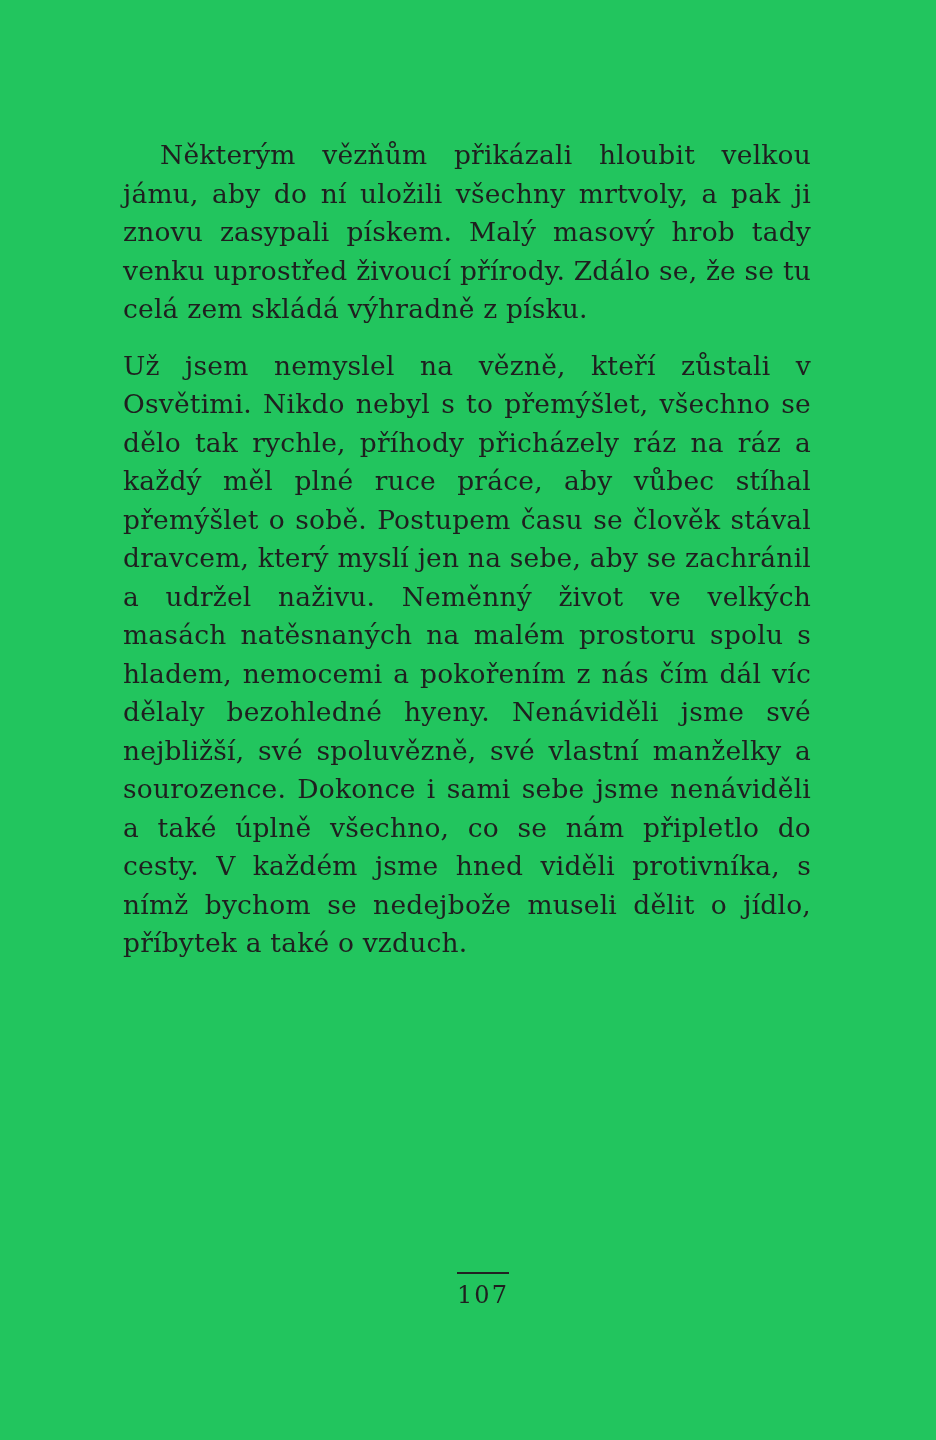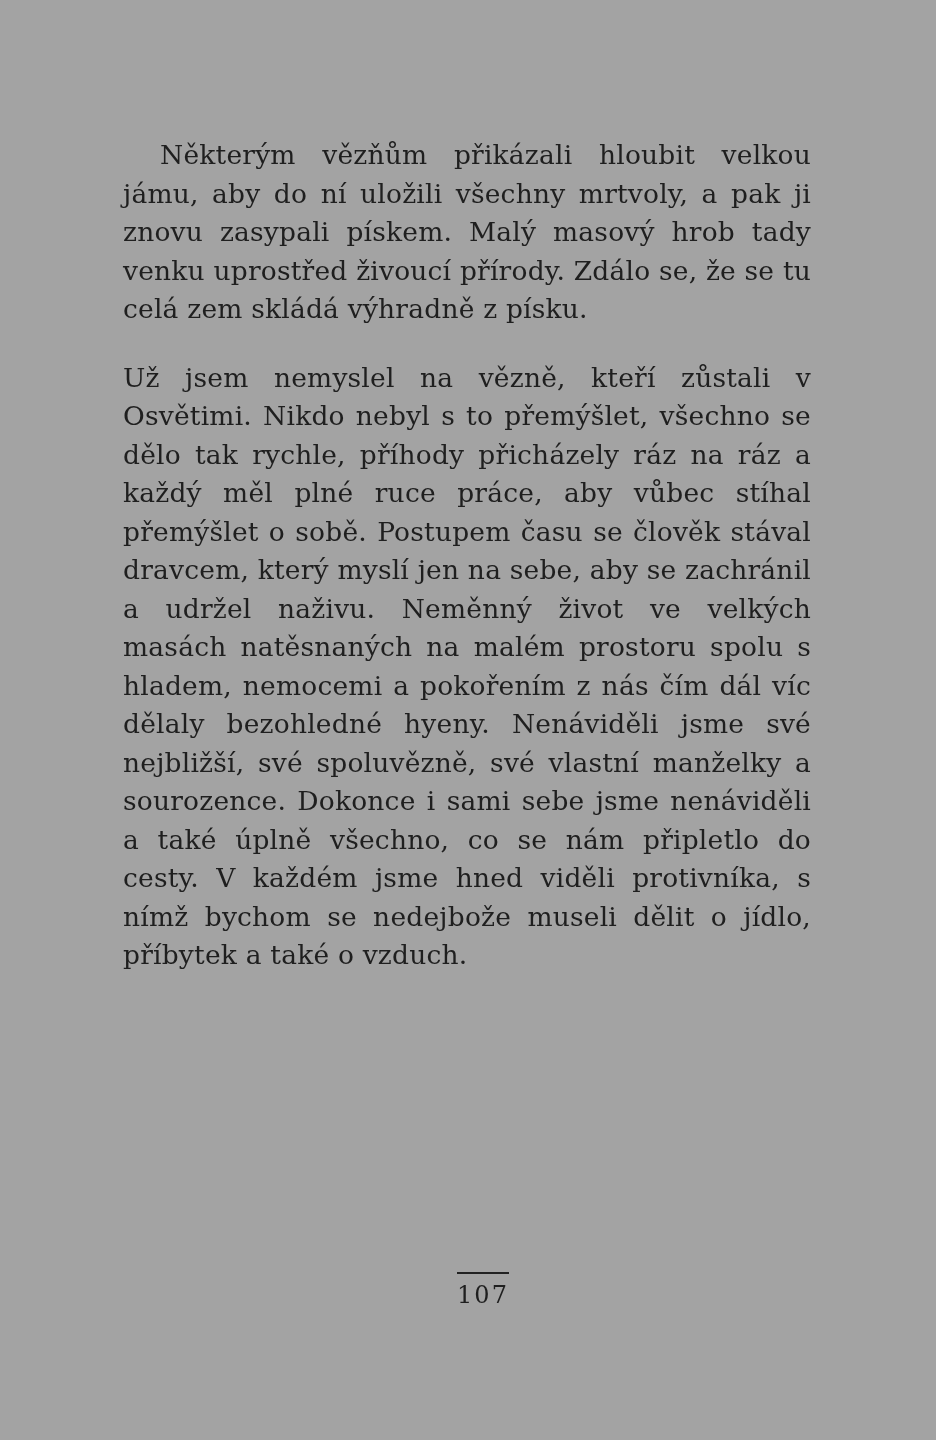--- a/index.html
+++ b/index.html
@@ -9,21 +9,21 @@
   }
   body {
     width: 936px;
     height: 1440px;
     overflow: hidden;
   }
   .page {
     position: relative;
     width: 936px;
     height: 1440px;
-    background: #a3a3a3;
+    background: #22c55e;
     color: #1f1f1f;
     font-family: "DejaVu Serif", "Liberation Serif", serif;
   }
   .text-block {
     position: absolute;
     left: 123px;
     top: 136px;
     width: 688px;
     font-size: 26.5px;
     line-height: 38.5px;
@@ -31,21 +31,21 @@
     letter-spacing: 0.2px;
   }
   .para {
     margin: 0;
     padding: 0;
   }
   .para.indent {
     text-indent: 37px;
   }
   .para.section-start {
-    margin-top: 30px;
+    margin-top: 18px;
     text-indent: 0;
   }
   .page-footer {
     position: absolute;
     top: 1272px;
     left: 0;
     width: 936px;
     text-align: center;
     margin-left: 15px;
   }

